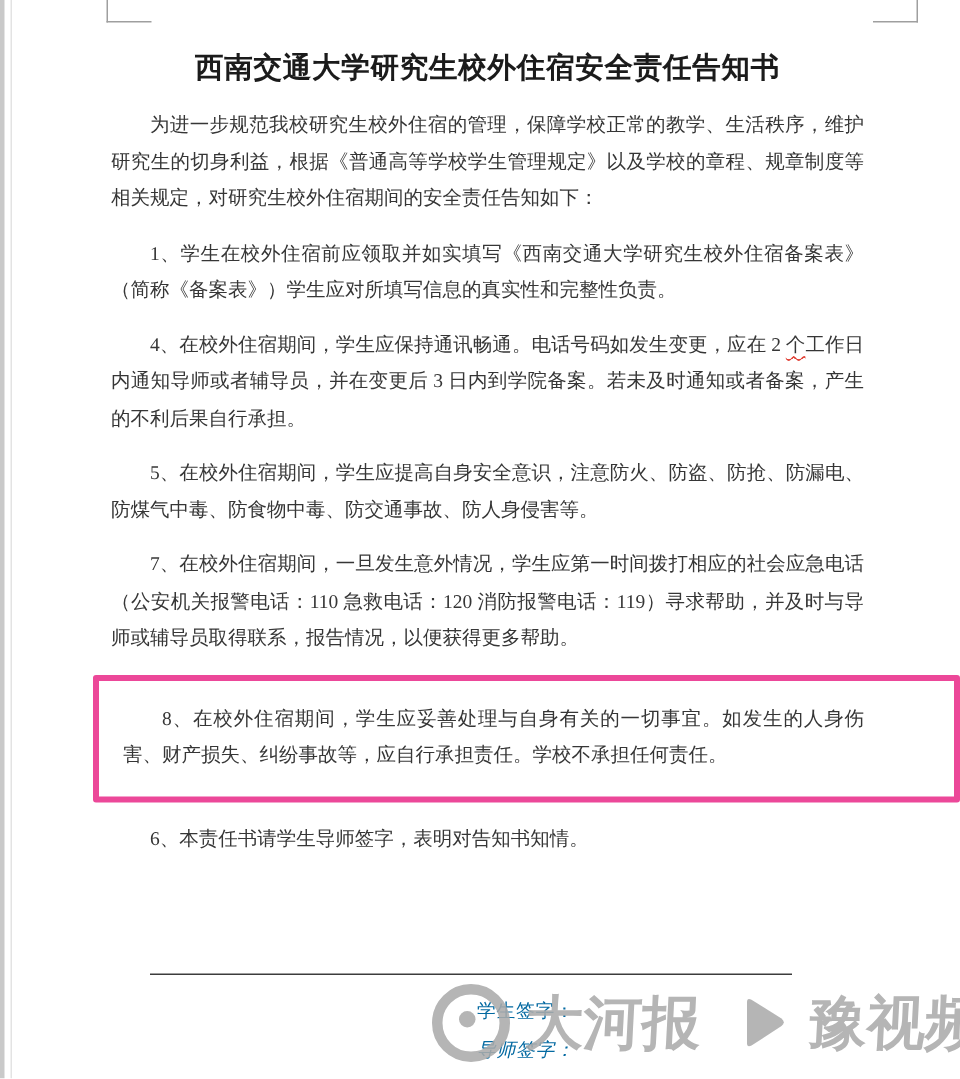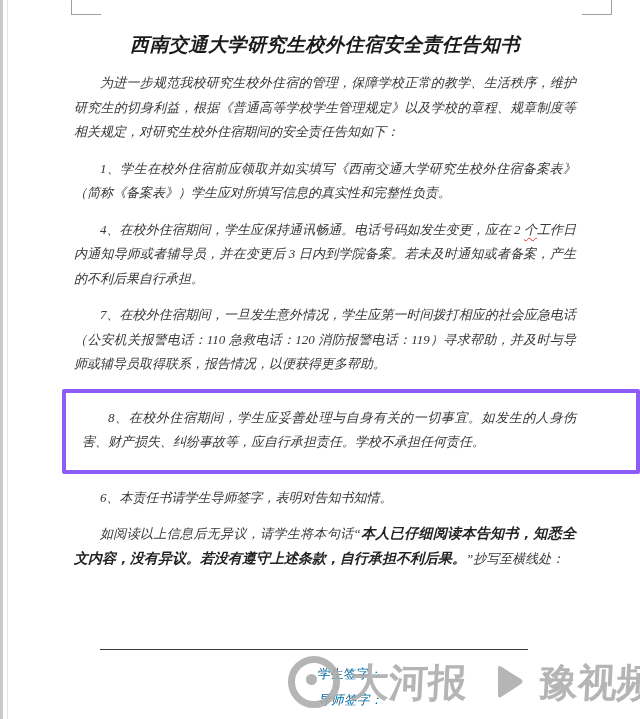--- a/index.html
+++ b/index.html
@@ -10,32 +10,32 @@
     color:#343434;
   }
   
   .edge-strip{position:absolute;top:0;bottom:0;left:0;width:3px;background:#c9c9c9;}
   .edge-strip2{position:absolute;top:0;bottom:0;left:7px;width:1px;background:#e3e3e3;}
   
   .corner{position:absolute;top:0;height:14px;width:29px;}
   .corner.tl{left:71px;border-left:1px solid #9f9f9f;border-bottom:1px solid #9f9f9f;}
   .corner.tr{left:582px;border-right:1px solid #9f9f9f;border-bottom:1px solid #9f9f9f;}
 
-  .page{padding:26px 52px 0 62px;font-style:italic;}
+  .page{padding:26px 52px 0 62px;}
   .title{
     font-family:"Liberation Sans","DejaVu Sans",sans-serif;
     font-size:19px;font-weight:700;text-align:center;color:#1b1b1b;
     margin:6px 0 13px 0;letter-spacing:.5px;
   }
   p.para{
     margin:12px;font-size:13px;line-height:24.5px;
     text-align:justify;text-indent:2em;color:#363636;
   }
   .red-box{
-    border:4px solid #8b5cf6;border-radius:2px;
+    border:4px solid #ec4899;border-radius:2px;
     margin:3px -52px 3px 0;
     padding:1px 48px 3px 4px;
   }
   .misspell{
     text-decoration:underline;text-decoration-style:wavy;
     text-decoration-color:#e03a2f;text-decoration-thickness:1px;
     text-underline-offset:3px;
   }
   .closing .bold-quote{font-weight:700;font-size:14px;color:#232323;}
   .copy-line{
@@ -79,29 +79,29 @@
 <div class="corner tl"></div>
 <div class="corner tr"></div>
 
 <div class="page">
   <h1 class="title">西南交通大学研究生校外住宿安全责任告知书</h1>
 
   <p class="para">为进一步规范我校研究生校外住宿的管理，保障学校正常的教学、生活秩序，维护研究生的切身利益，根据《普通高等学校学生管理规定》以及学校的章程、规章制度等相关规定，对研究生校外住宿期间的安全责任告知如下：</p>
 
   <p class="para">1、学生在校外住宿前应领取并如实填写《西南交通大学研究生校外住宿备案表》（简称《备案表》）学生应对所填写信息的真实性和完整性负责。</p>
   <p class="para"><span>4、在校外住宿期间，学生应保持通讯畅通。电话号码如发生变更，应在 2 </span><span class="misspell">个</span><span>工作日内通知导师或者辅导员，并在变更后 3 日内到学院备案。若未及时通知或者备案，产生的不利后果自行承担。</span></p>
+  <p class="para">5、在校外住宿期间，学生应提高自身安全意识，注意防火、防盗、防抢、防漏电、防煤气中毒、防食物中毒、防交通事故、防人身侵害等。</p>
   <p class="para">7、在校外住宿期间，一旦发生意外情况，学生应第一时间拨打相应的社会应急电话（公安机关报警电话：110 急救电话：120 消防报警电话：119）寻求帮助，并及时与导师或辅导员取得联系，报告情况，以便获得更多帮助。</p>
 
   <div class="red-box">
     <p class="para">8、在校外住宿期间，学生应妥善处理与自身有关的一切事宜。如发生的人身伤害、财产损失、纠纷事故等，应自行承担责任。学校不承担任何责任。</p>
   </div>
 
   <p class="para">6、本责任书请学生导师签字，表明对告知书知情。</p>
 
-  <p class="para closing"><span>如阅读以上信息后无异议，请学生将本句话“</span><span class="bold-quote">本人已仔细阅读本告知书，知悉全文内容，没有异议。若没有遵守上述条款，自行承担不利后果。</span><span>”抄写至横线处：</span></p>
 </div>
 
 <div class="copy-line"></div>
 
 <div class="sig student">学生签字：</div>
 <div class="sig advisor">导师签字：</div>
 
 <div class="watermark">
   <div class="dahe-logo"></div>
   <div class="wm-text">大河报</div>

